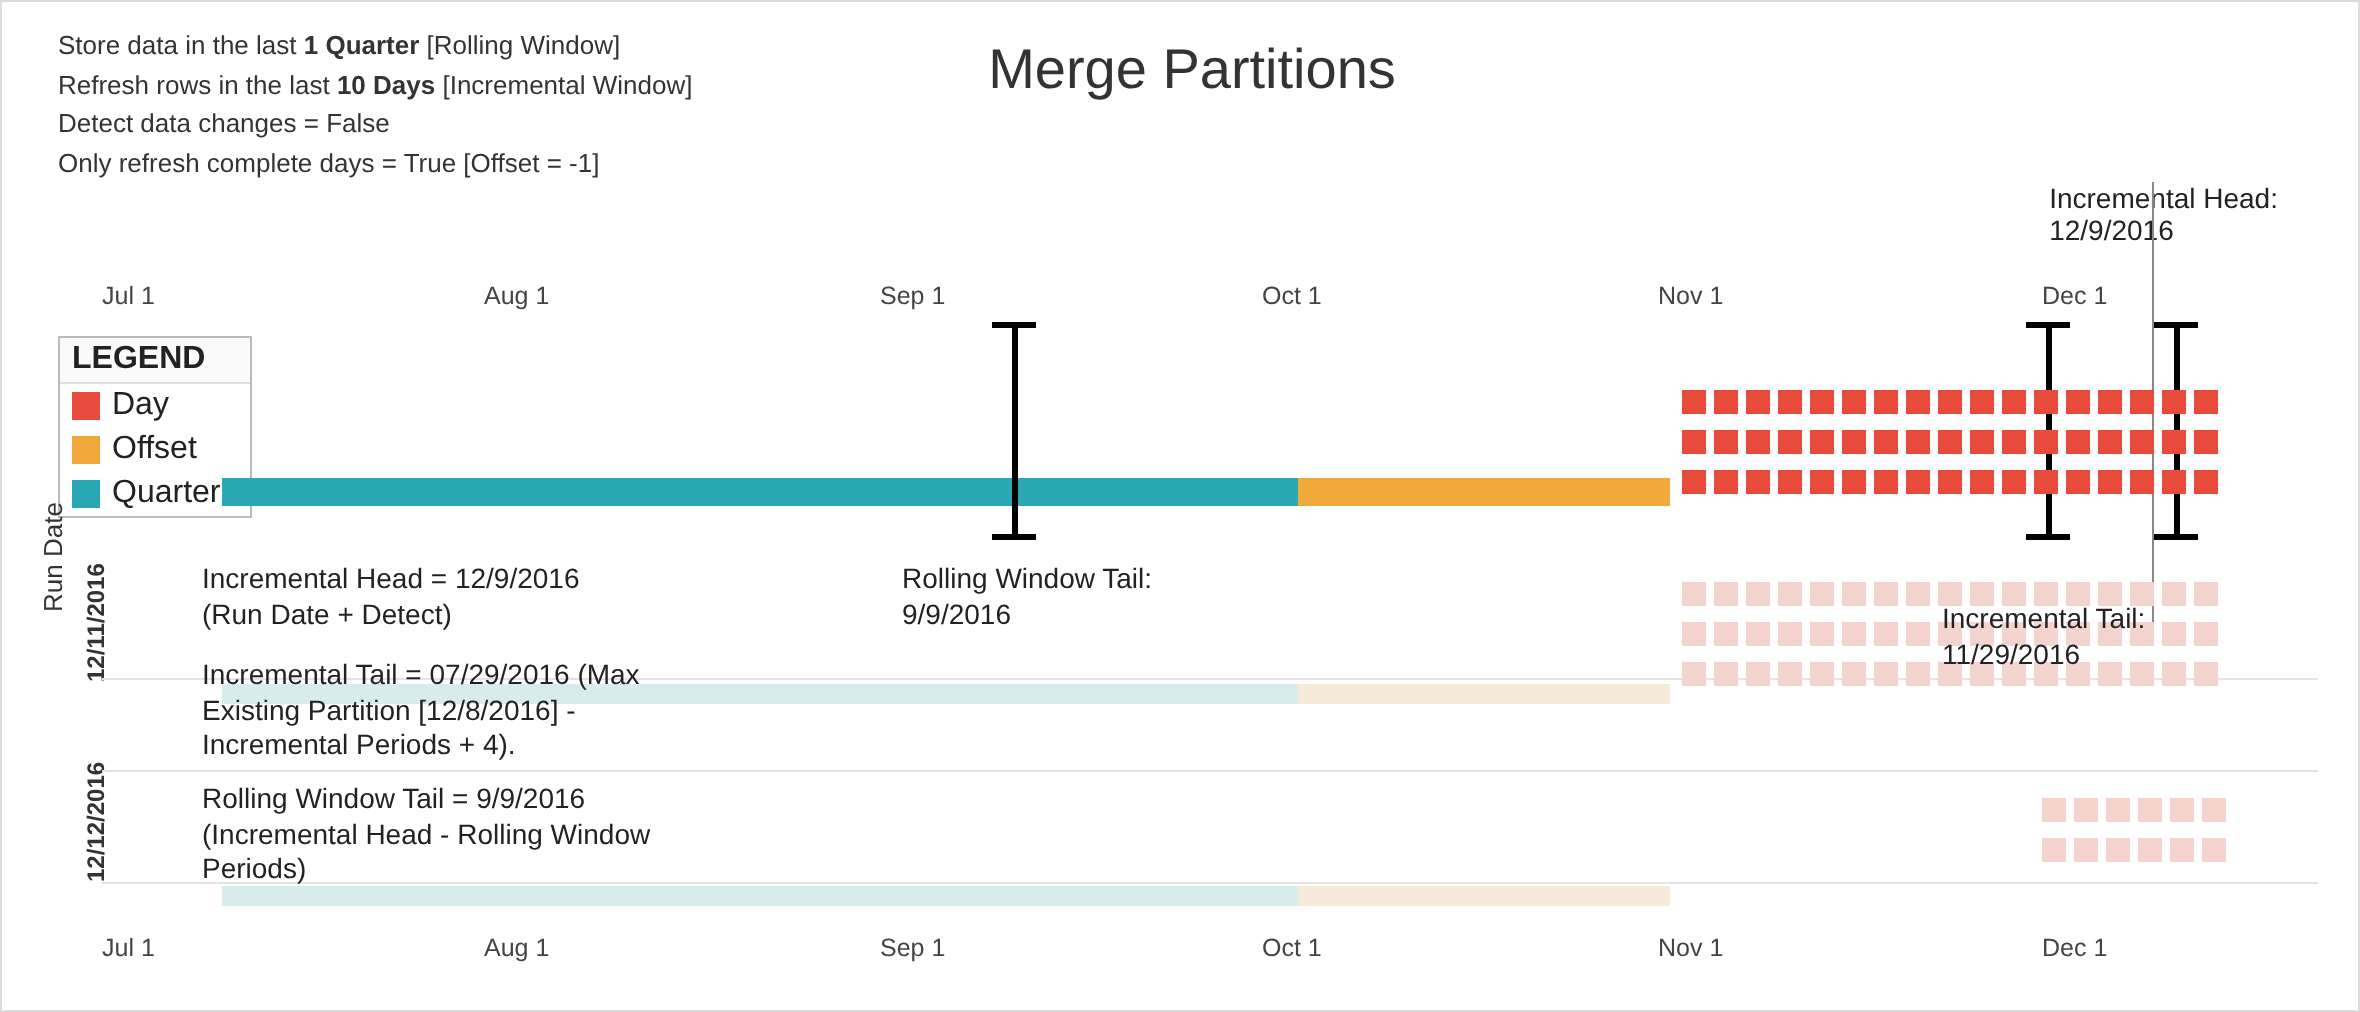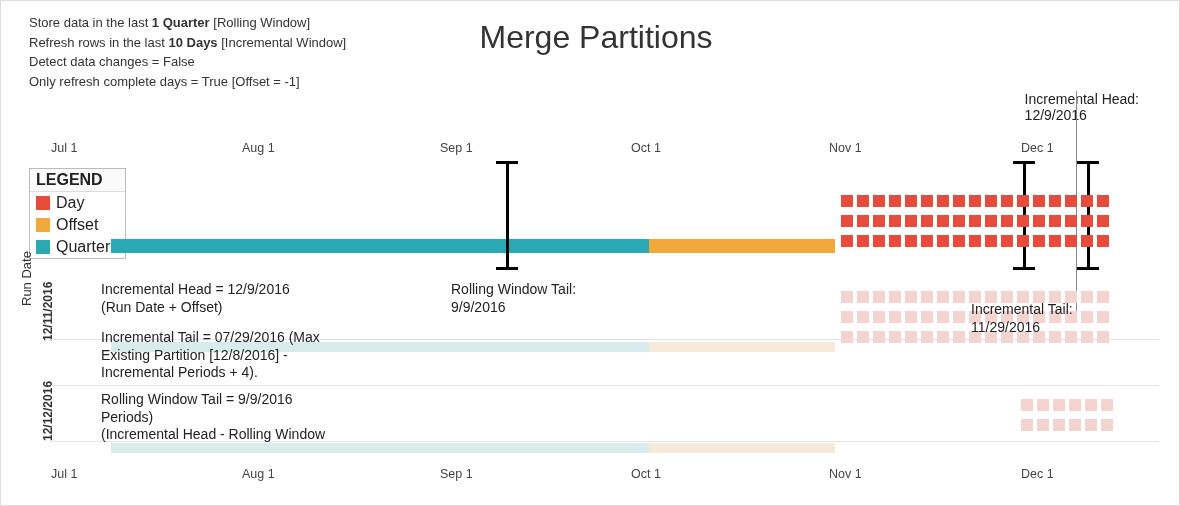--- a/index.html
+++ b/index.html
@@ -1,17 +1,17 @@
 <!DOCTYPE html>
 <html><head>
 <meta charset="utf-8">
 <style>
   html,body{margin:0;padding:0;font-family:"Segoe UI",Arial,sans-serif;background:#fff;color:#222;}
   .page{width:1180px;height:506px;position:relative;border:1px solid #ddd;box-sizing:border-box;overflow:hidden;}
-  .title{position:absolute;left:0;right:0;top:18px;text-align:center;font-size:32px;color:#333;padding-left:12px;}
+  .title{position:absolute;left:0;right:0;top:18px;text-align:center;font-size:28px;color:#333;padding-left:12px;}
   .config{position:absolute;left:28px;top:12px;font-size:13px;line-height:1.5;color:#333;}
   .config b{font-weight:700;}
   .plot{position:absolute;left:50px;top:140px;right:20px;height:340px;}
   
   .x{position:absolute;font-size:12.5px;color:#444;white-space:nowrap;}
   .x.top{top:0;}
   .x.bot{bottom:0;}
   
   .legend{position:absolute;left:-22px;top:27px;width:95px;border:1px solid #bbb;background:#fff;font-size:16px;}
   .legend .hdr{padding:2px 6px;font-weight:600;border-bottom:1px solid #ddd;background:#fafafa;}
@@ -182,31 +182,31 @@
         <div class="d " style="left: 970px; top: 278px;"></div>
         <div class="d " style="left: 986px; top: 278px;"></div>
         <div class="d " style="left: 1002px; top: 278px;"></div>
         <div class="d " style="left: 1018px; top: 278px;"></div>
         <div class="d " style="left: 1034px; top: 278px;"></div>
         <div class="d " style="left: 1050px; top: 278px;"></div>
       </div>
 
     <div class="ann" style="left:50px;top:140px;width:280px">
       <div>Incremental Head = 12/9/2016</div>
-      <div>(Run Date + Offset)</div>
+      <div>(Run Date + Detect)</div>
     </div>
     <div class="ann" style="left:50px;top:188px;width:280px">
       <div>Incremental Tail = 07/29/2016 (Max</div>
       <div>Existing Partition [12/8/2016] -</div>
       <div>Incremental Periods + 4).</div>
     </div>
     <div class="ann" style="left:50px;top:250px;width:280px">
       <div>Rolling Window Tail = 9/9/2016</div>
+      <div>(Incremental Head - Rolling Window</div>
       <div>Periods)</div>
-      <div>(Incremental Head - Rolling Window</div>
     </div>
     <div class="ann" style="left:400px;top:140px">
       <div>Rolling Window Tail:</div>
       <div>9/9/2016</div>
     </div>
     <div class="ann" style="left:920px;top:160px">
       <div>Incremental Tail:</div>
       <div>11/29/2016</div>
     </div>
   <div class="d c-day" style="left: 790px; top: 54px;"></div>

